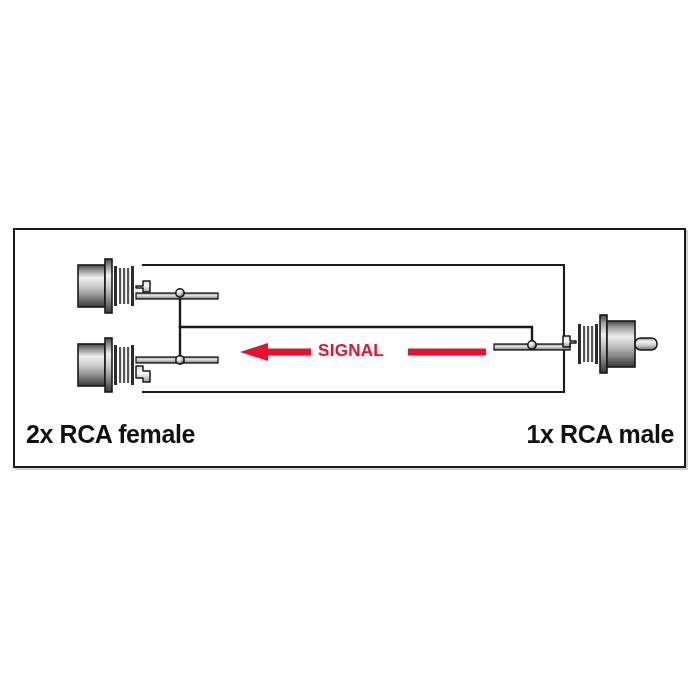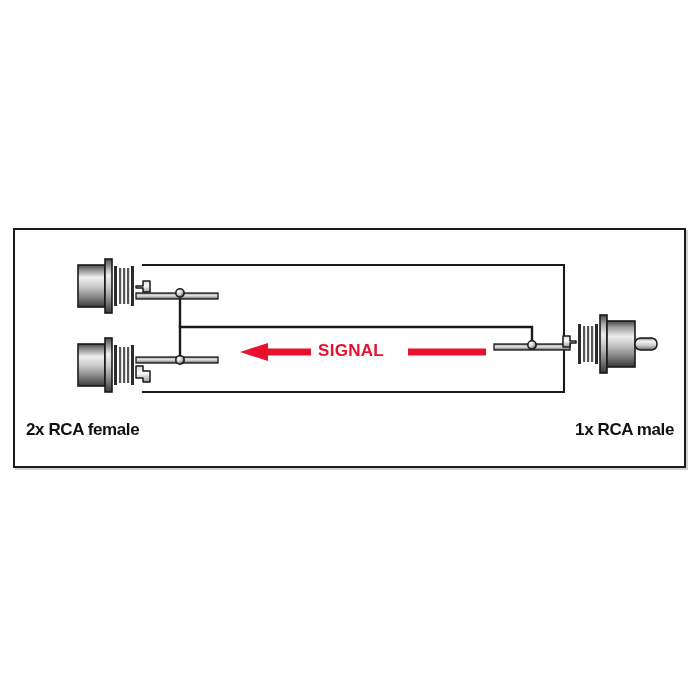--- a/index.html
+++ b/index.html
@@ -38,21 +38,21 @@
     top: 0;
     width: 700px;
     height: 700px;
     pointer-events: none;
   }
 
   .caption {
     position: absolute;
     font-family: "Liberation Sans", sans-serif;
     font-weight: bold;
-    font-size: 17px;
+    font-size: 25px;
     letter-spacing: -0.4px;
     color: #111111;
     white-space: nowrap;
   }
 
   #caption-left  { left: 26px;  top: 420px; }
   #caption-right { right: 26px; top: 420px; margin-left: 26px; }
 
   .signal-label {
     position: absolute;

